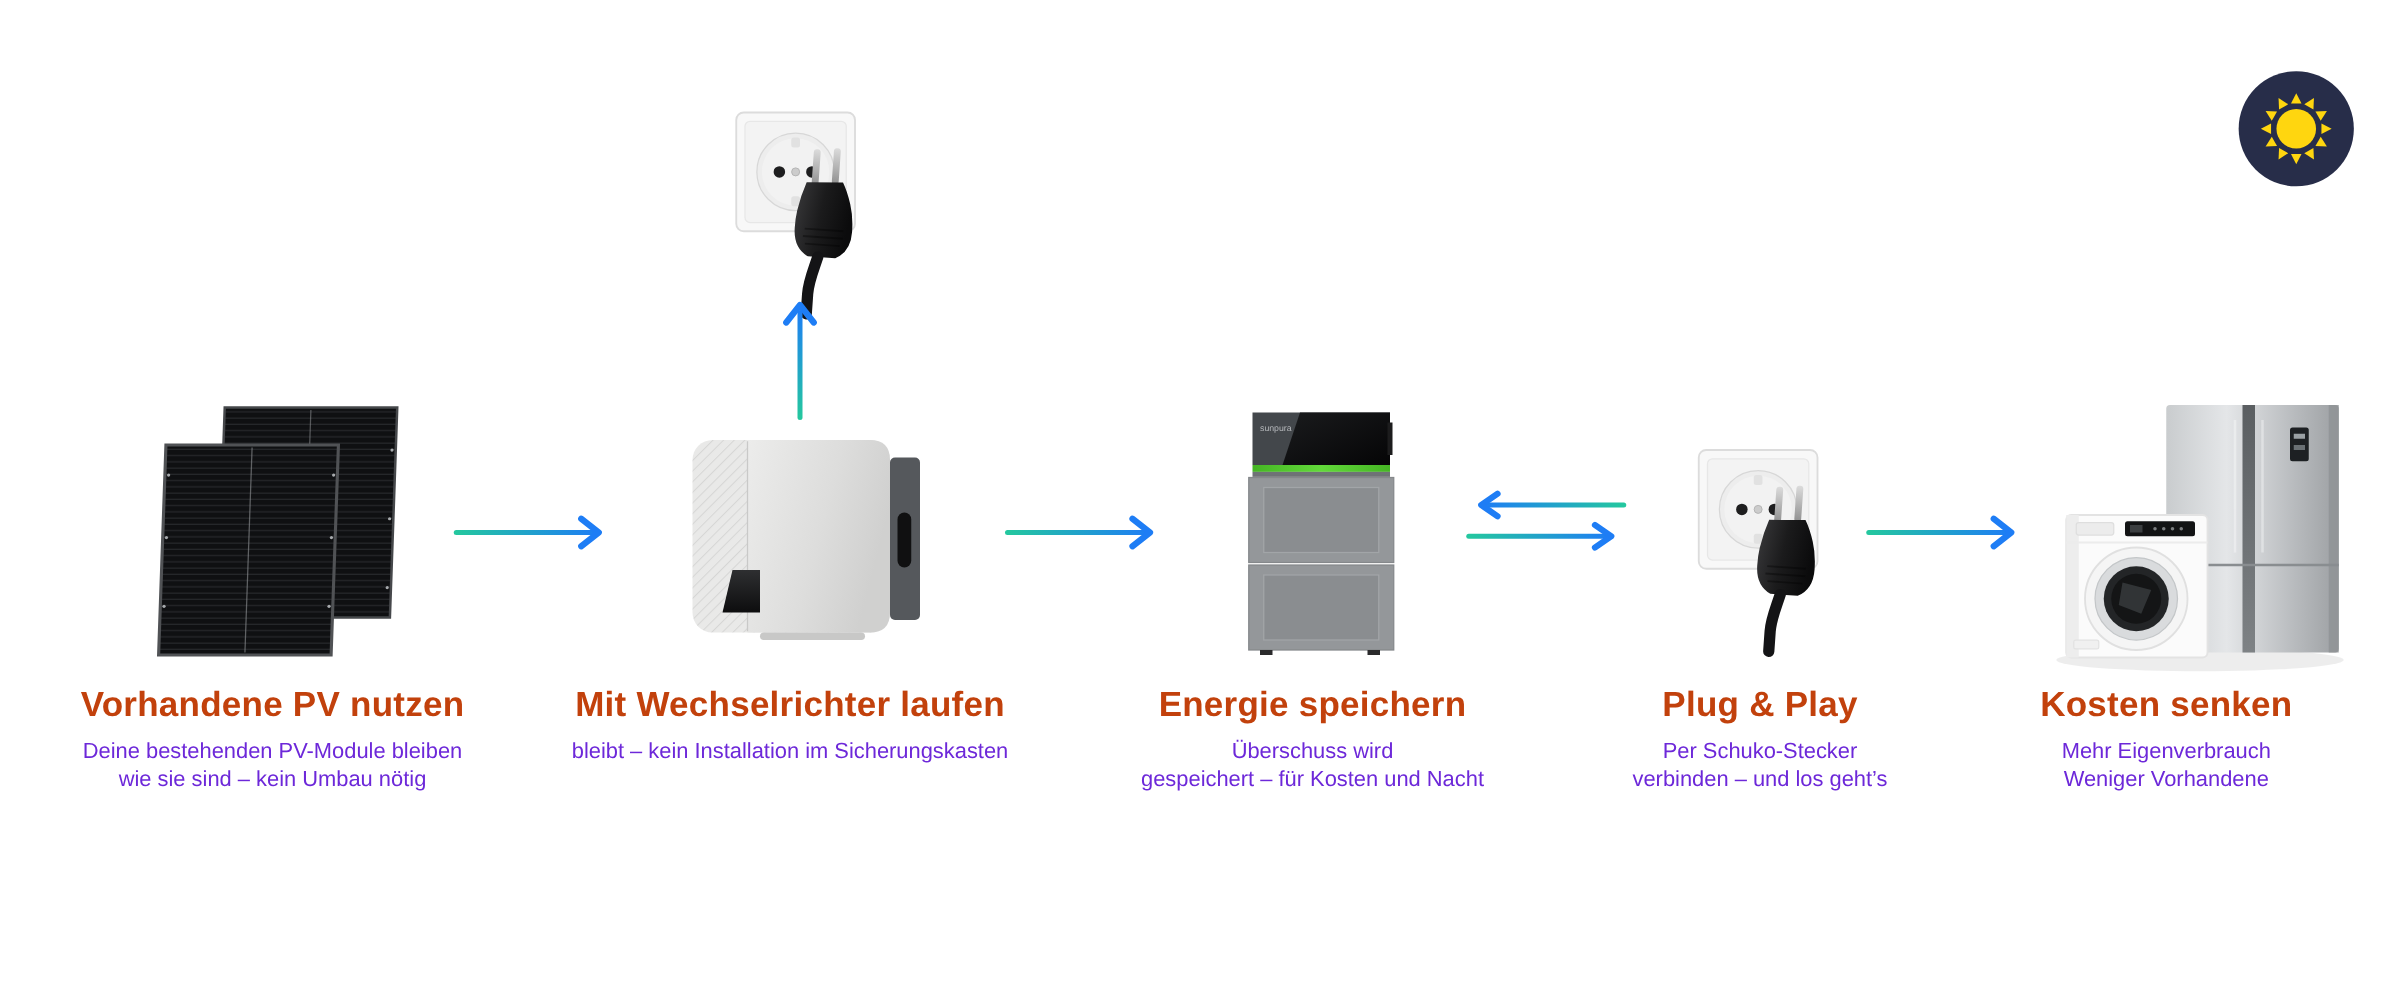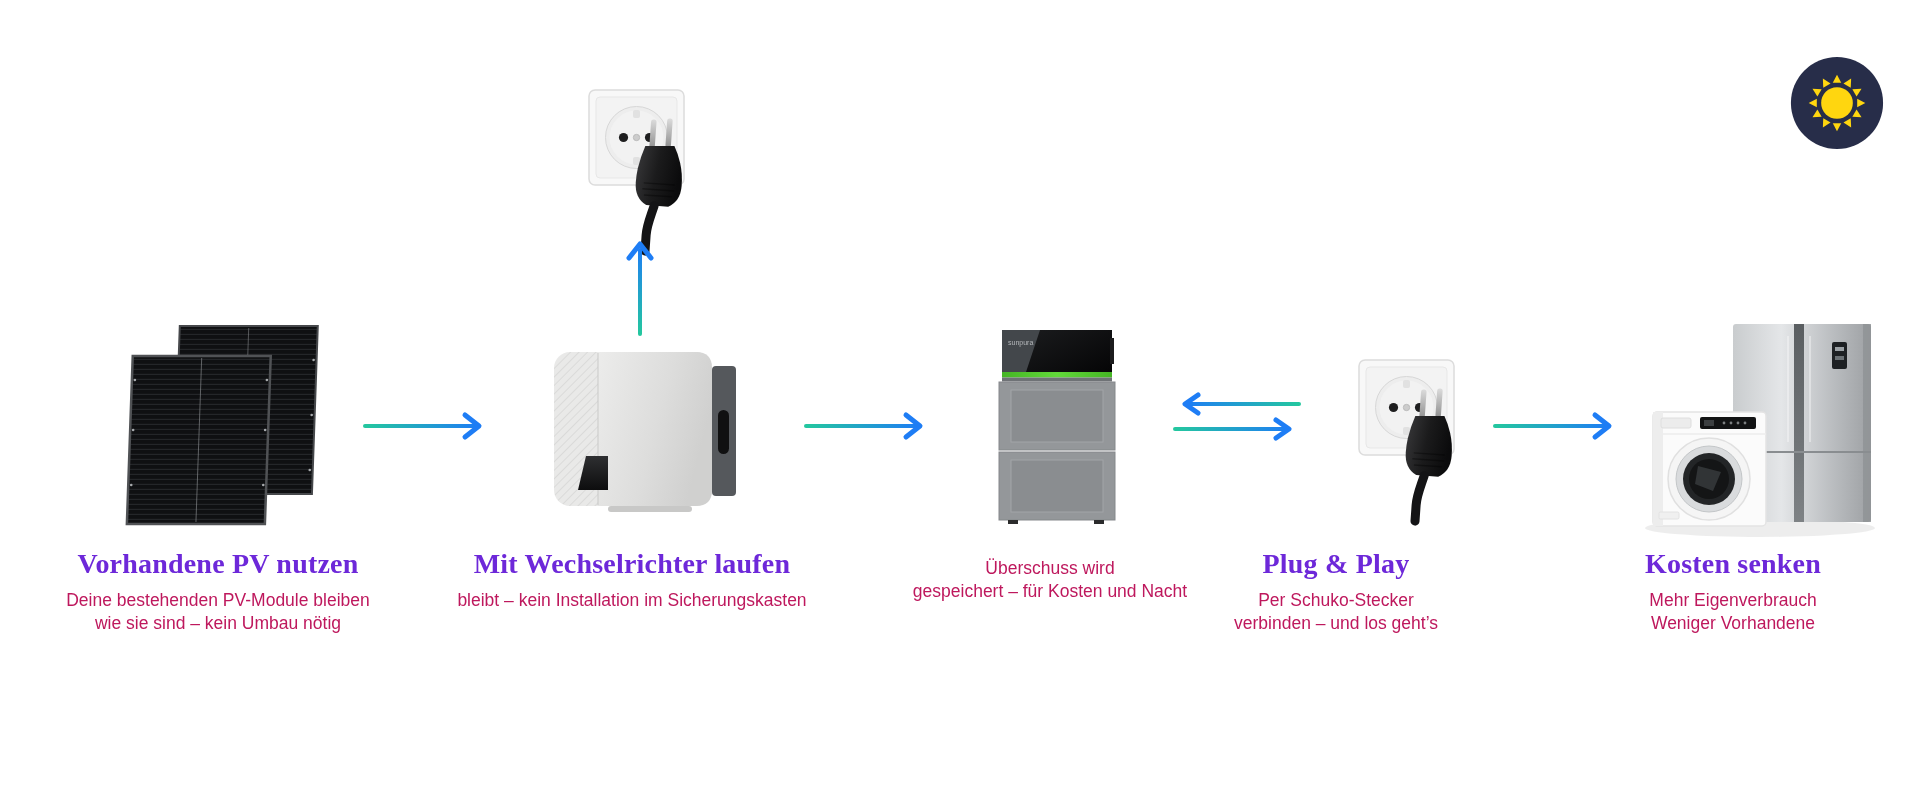--- a/index.html
+++ b/index.html
@@ -4,25 +4,25 @@
 <style>
   html,body{margin:0;padding:0;}
   body{
     width:1920px;height:800px;position:relative;overflow:hidden;
     background:#ffffff;
     font-family:"Liberation Sans",sans-serif;
   }
   .abs{position:absolute;}
   .step-text{position:absolute;top:548px;text-align:center;}
   .step-title{
-    font-size:28px;font-weight:bold;color:#6d28d9;
-    letter-spacing:.2px;line-height:1.15;font-family:Liberation Serif, serif;
+    font-size:28px;font-weight:bold;color:#c2410c;
+    letter-spacing:.2px;line-height:1.15;
   }
   .step-sub{
-    margin-top:9px;font-size:17.5px;color:#be185d;line-height:1.32;
+    margin-top:9px;font-size:17.5px;color:#6d28d9;line-height:1.32;
   }
   .step-sub div{white-space:nowrap;}
   svg{display:block;}
 </style>
 </head>
 <body>
 
 <svg width="0" height="0" style="position:absolute">
   <defs>
     <pattern id="cells" width="6" height="5" patternUnits="userSpaceOnUse">
@@ -275,27 +275,28 @@
 </div>
 
 <div class="step-text" style="left:412px;width:440px">
   <div class="step-title">Mit Wechselrichter laufen</div>
   <div class="step-sub">
     <div>bleibt – kein Installation im Sicherungskasten</div>
   </div>
 </div>
 
 <div class="step-text" style="left:850px;width:400px">
+  <div class="step-title">Energie speichern</div>
   <div class="step-sub">
     <div>Überschuss wird</div>
     <div>gespeichert – für Kosten und Nacht</div>
   </div>
 </div>
 
-<div class="step-text" style="left:1176px;width:320px">
+<div class="step-text" style="left:1248px;width:320px">
   <div class="step-title">Plug &amp; Play</div>
   <div class="step-sub">
     <div>Per Schuko-Stecker</div>
     <div>verbinden – und los geht’s</div>
   </div>
 </div>
 
 <div class="step-text" style="left:1573px;width:320px">
   <div class="step-title">Kosten senken</div>
   <div class="step-sub">

